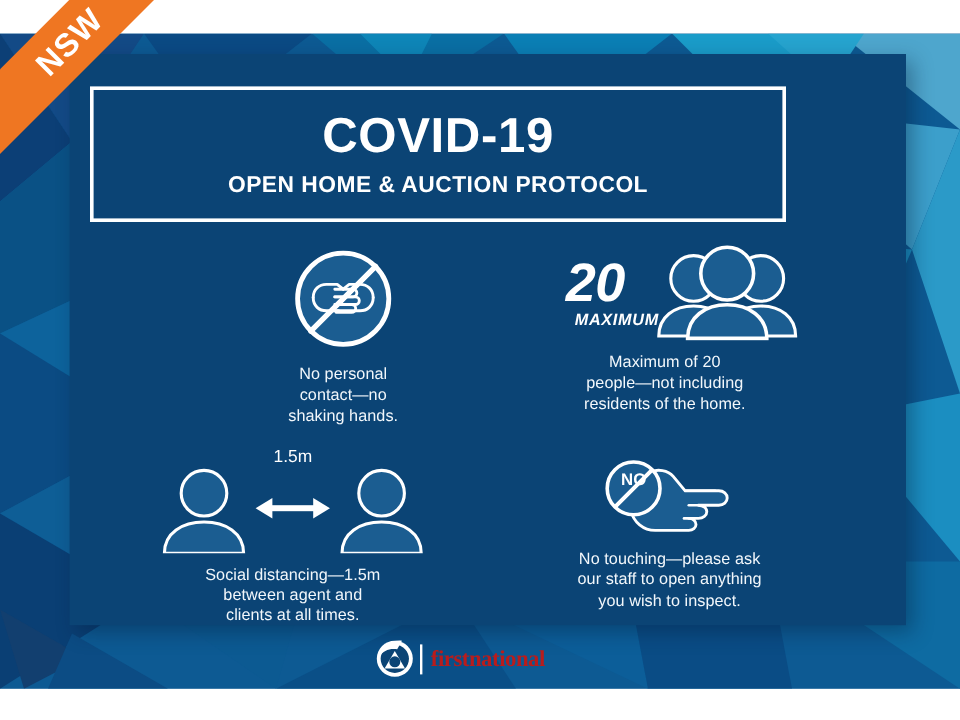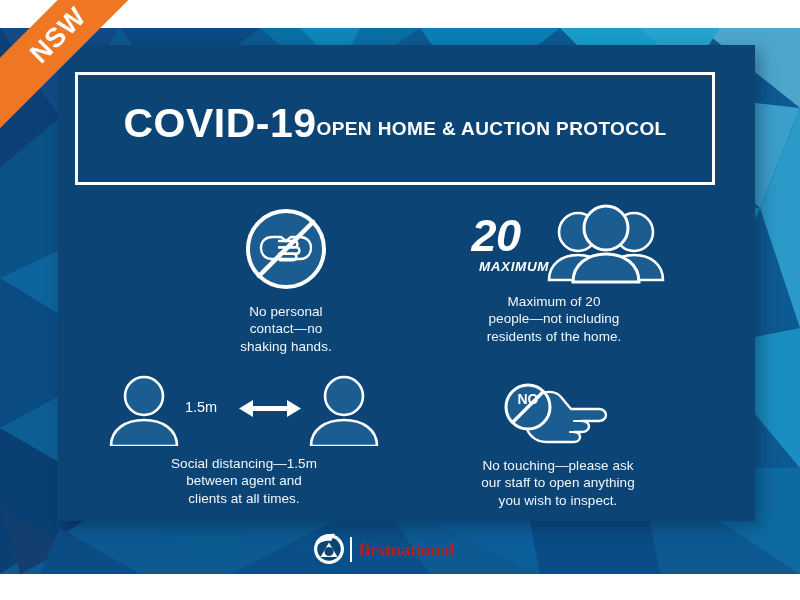--- a/index.html
+++ b/index.html
@@ -36,23 +36,23 @@
     transform:rotate(-45deg);transform-origin:center center;
     display:flex;align-items:center;justify-content:center;
   }
   .ribbon .band span{
     color:#ffffff;font-weight:bold;font-size:27px;letter-spacing:1px;
     font-family:"Liberation Sans", sans-serif;
   }
 
   
   .title-box{
-    position:absolute;left:75px;top:72px;width:640px;height:113px;
+    position:absolute;left:75px;top:72px;width:580px;height:113px;
     border:3px solid #ffffff;box-sizing:border-box;
-    display:flex;flex-direction:row;align-items:center;justify-content:center;
+    display:flex;flex-direction:column;align-items:center;justify-content:center;
   }
   .title-main{
     color:#ffffff;font-size:41px;font-weight:bold;letter-spacing:.5px;
     line-height:1;margin:0 0 11px 0;
   }
   .title-sub{
     color:#ffffff;font-size:19px;font-weight:bold;letter-spacing:.4px;line-height:1;
   }
 
   
@@ -73,21 +73,21 @@
 
   
   .max-row{display:flex;align-items:center;justify-content:center;gap:2px;}
   .max-num-wrap{display:flex;flex-direction:column;align-items:center;margin-right:-4px;
     position:relative;z-index:3;font-style:italic;}
   .max-num{color:#ffffff;font-size:45px;font-weight:bold;line-height:.96;letter-spacing:-.5px;}
   .max-label{color:#ffffff;font-size:13.5px;font-weight:bold;letter-spacing:.6px;margin-top:1px;padding-left:36px;}
 
   
   .dist-row{display:flex;align-items:flex-end;justify-content:center;}
-  .dist-mid{display:flex;flex-direction:row;align-items:center;padding:0 2px;margin-bottom:26px;gap:20px;}
+  .dist-mid{display:flex;flex-direction:column;align-items:center;padding:0 2px;margin-bottom:26px;gap:20px;}
   .dist-label{color:#ffffff;font-size:14.5px;line-height:1;margin-bottom:4px;}
 
   
   .logo{
     position:absolute;left:313px;top:533px;
     display:flex;align-items:center;gap:0px;
   }
   .logo-mark{width:32px;height:32px;flex:0 0 auto;}
   .logo-div{width:2px;height:25px;background:#ffffff;margin:0 7px 0 5px;}
   .logo-word{color:#b91c1c;font-size:19px;font-weight:bold;letter-spacing:-.4px;line-height:1;font-family:Liberation Serif, serif;}

